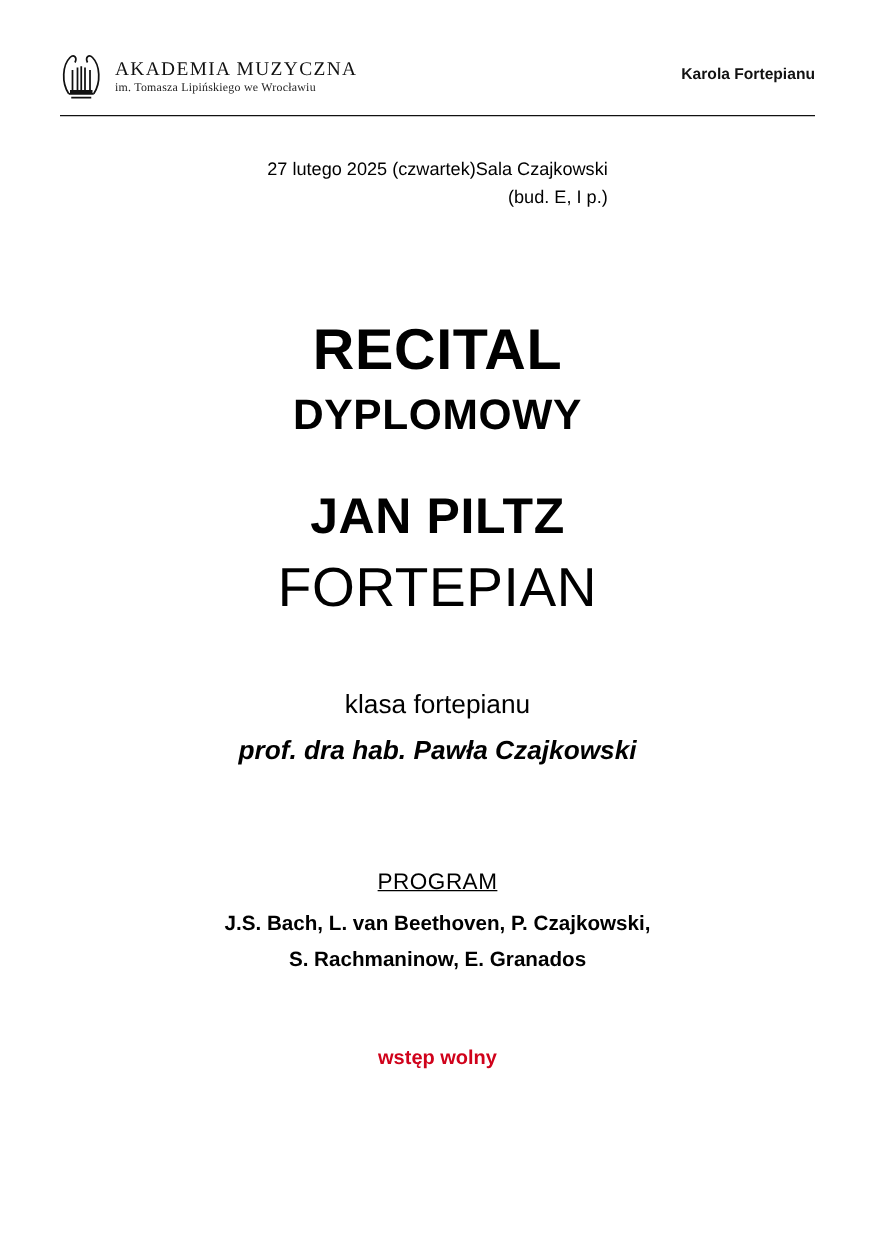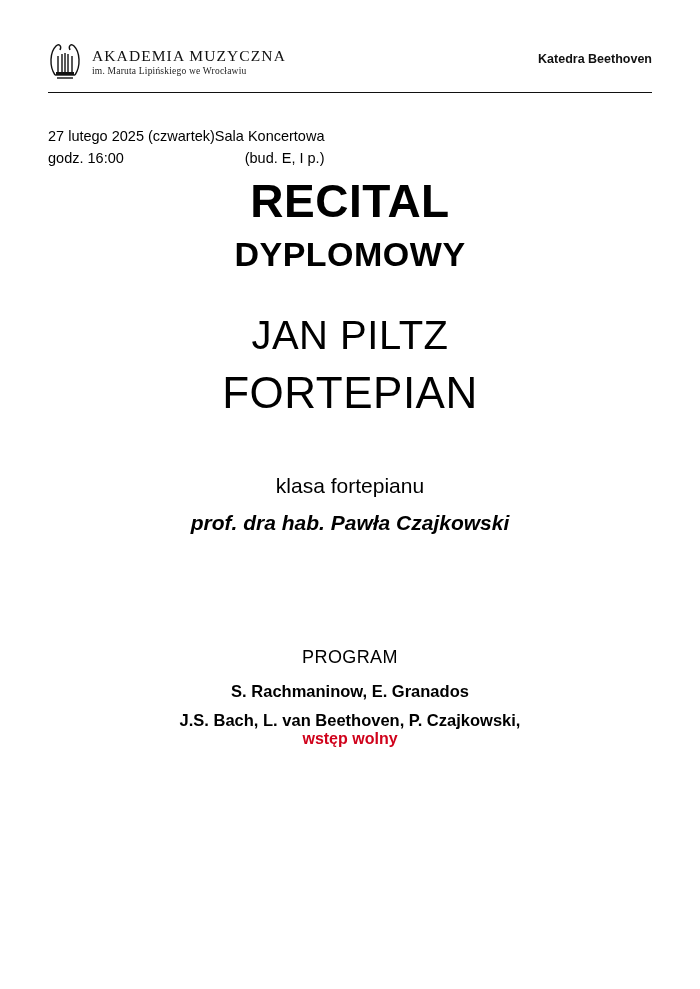--- a/index.html
+++ b/index.html
@@ -65,48 +65,49 @@
   }
   .rule {
     margin-top: 10px;
     border-top: 1px solid #111;
     width: 100%;
   }
 
   
   .meta {
     display: flex;
-    justify-content: flex-start;
+    justify-content: center;
     margin-top: 12px;
     font-size: 14.5px;
     line-height: 1.5;
   }
   .meta-left { text-align: left; }
   .meta-right { text-align: right; }
 
   
   .main {
     text-align: center;
   }
   .title-1 {
+    margin-top: 78px;
     font-size: 46px;
     font-weight: bold;
     letter-spacing: 0.5px;
     line-height: 1.35;
   }
   .title-2 {
     font-size: 34px;
     font-weight: bold;
     letter-spacing: 0.5px;
     line-height: 1.35;
   }
   .performer {
     margin-top: 36px;
     font-size: 40px;
-    font-weight: normal;
+    font-weight: bold;
     letter-spacing: 0.5px;
   }
   .instrument {
     margin-top: 10px;
     font-size: 44px;
     font-weight: normal;
     letter-spacing: 0.5px;
   }
   .class-line {
     margin-top: 56px;
@@ -115,35 +116,37 @@
   .teacher-1,
   .teacher-2 {
     font-size: 21px;
     font-style: italic;
     font-weight: bold;
     margin-top: 13px;
   }
 
   
   .program-heading {
-    margin-top: 112px;
+    margin-top: 82px;
     font-size: 18px;
     letter-spacing: 0.4px;
+    text-decoration: underline;
   }
   .program-line {
     margin-top: 14px;
     font-size: 16.5px;
     font-weight: bold;
   }
   .program-line + .program-line {
     margin-top: 10px;
   }
 
   
   .free-entry {
+    margin-top: 60px;
     font-size: 16px;
     font-weight: bold;
     color: #d0021b;
     text-align: center;
   }
 </style>
 </head>
 <body>
 
 <div class="page">
@@ -157,46 +160,45 @@
             <path d="M27 33 C33 24, 32 10, 26 4 C23 1, 20 4, 22 8"></path>
             <path d="M7 33 L27 33"></path>
             <path d="M10 33 L10 14 M14 33 L14 12 M17 33 L17 11 M20 33 L20 12 M24 33 L24 14"></path>
             <path d="M9 36 L25 36"></path>
           </g>
           <rect x="8" y="30" width="18" height="3" fill="#111"></rect>
         </svg>
       </span>
       <span class="logo-text">
         <div class="logo-title">AKADEMIA MUZYCZNA</div>
-        <div class="logo-sub">im. Maruta Lipińskiego we Wrocławiu</div>
+        <div class="logo-sub">im. Tomasza Lipińskiego we Wrocławiu</div>
       </span>
     </div>
-    <div class="dept">Katedra Beethoven</div>
+    <div class="dept">Karola Fortepianu</div>
     <div class="rule"></div>
   </div>
 
   <div class="meta">
     <div class="meta-left">
       <div>27 lutego 2025 (czwartek)</div>
-      <div>godz. 16:00</div>
     </div>
     <div class="meta-right">
-      <div>Sala Koncertowa</div>
+      <div>Sala Czajkowski</div>
       <div>(bud. E, I p.)</div>
     </div>
   </div>
 
   <div class="main">
     <div class="title-1">RECITAL</div>
     <div class="title-2">DYPLOMOWY</div>
     <div class="performer">JAN PILTZ</div>
     <div class="instrument">FORTEPIAN</div>
     <div class="class-line">klasa fortepianu</div>
     <div class="teacher-1">prof. dra hab. Pawła Czajkowski</div>
 
     <div class="program-heading">PROGRAM</div>
+    <div class="program-line">J.S. Bach, L. van Beethoven, P. Czajkowski,</div>
     <div class="program-line">S. Rachmaninow, E. Granados</div>
-    <div class="program-line">J.S. Bach, L. van Beethoven, P. Czajkowski,</div>
   </div>
 
   <div class="free-entry" style="color: rgb(208, 2, 27);">wstęp wolny</div>
 
 </div>
 
 </body></html>

